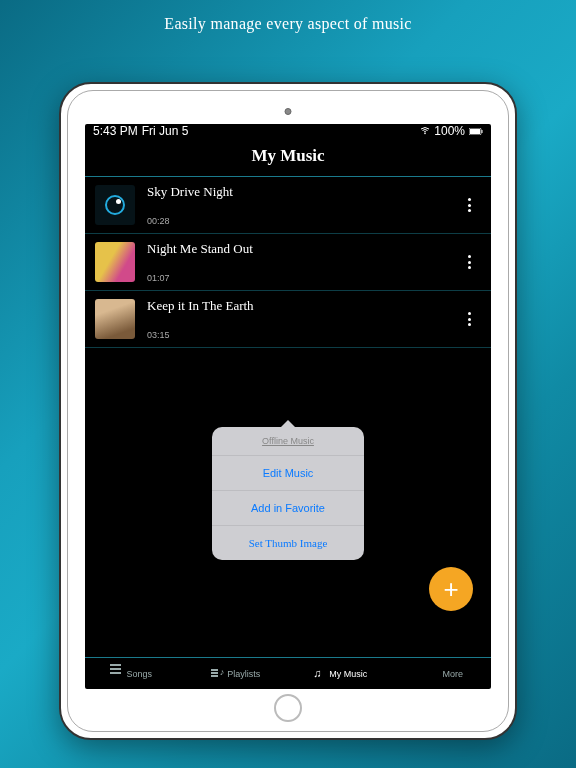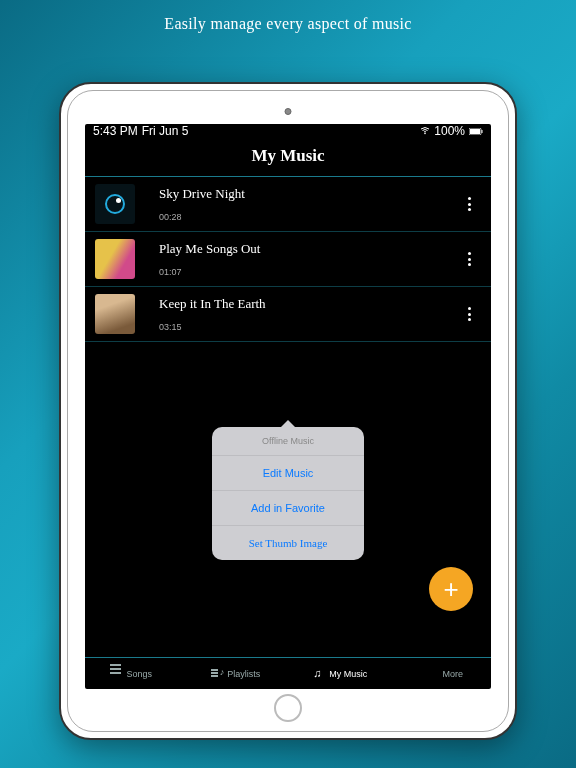--- a/index.html
+++ b/index.html
@@ -36,23 +36,23 @@
   .header { text-align:center; padding:8px 0 10px; border-bottom:1px solid #1a7a8c;
     color:#fff; font-size:17px; font-weight:600; font-family:"Georgia",serif; }
   .songs { flex:1; display:flex; flex-direction:column; position:relative; }
   .song-row { display:flex; align-items:center; padding:7px 10px; border-bottom:1px solid rgba(26,122,140,.5); }
   .thumb { width:40px; height:40px; border-radius:3px; flex-shrink:0; background:#222; display:flex; align-items:center; justify-content:center; overflow:hidden; }
   .thumb.music { background:#061318; }
   .thumb.music .circ { width:20px; height:20px; border:2px solid #2ad; border-radius:50%; position:relative; }
   .thumb.music .circ::after { content:""; position:absolute; top:2px; right:2px; width:5px; height:5px; background:#fff; border-radius:50%; }
   .thumb.photo1 { background:linear-gradient(120deg,#e6c24a 40%,#d14a8a 70%); }
   .thumb.photo2 { background:linear-gradient(160deg,#d8b890 30%,#7a5a3a 80%); }
-  .song-info { flex:1; padding-left:24px; color:#fff; }
+  .song-info { flex:1; padding-left:12px; color:#fff; }
   .song-title { font-size:13px; font-family:"Georgia",serif; }
-  .song-dur { font-size:9px; color:#aaa; margin-top:10px; }
+  .song-dur { font-size:9px; color:#aaa; margin-top:16px; }
   .kebab { width:24px; display:flex; flex-direction:column; align-items:center; gap:2.5px; cursor:pointer; }
   .kebab span { width:3px; height:3px; background:#fff; border-radius:50%; }
   .fab {
     position:absolute; right:18px; bottom:46px; width:44px; height:44px;
     background:#f5a623; border-radius:50%; display:flex; align-items:center; justify-content:center;
     box-shadow:0 3px 8px rgba(0,0,0,.4); cursor:pointer;
   }
   .fab .plus { color:#fff; font-size:26px; font-weight:300; line-height:1; }
   .tabbar { height:32px; border-top:1px solid #1a7a8c; display:flex;gap:12px; }
   .tab { flex:1; display:flex; align-items:center; justify-content:center; gap:5px;
@@ -62,21 +62,21 @@
   .popover {
     position:absolute; left:50%; transform:translateX(-50%); top:250px;
     width:152px; background:rgba(210,210,214,.98); border-radius:10px;
     font-size:11px; box-shadow:0 4px 20px rgba(0,0,0,.3);
   }
   .popover::before {
     content:""; position:absolute; top:-7px; left:50%; transform:translateX(-50%);
     border:7px solid transparent; border-bottom-color:rgba(210,210,214,.98); border-top:none;
   }
   .pop-head { text-align:center; padding:9px 0; color:#888; font-size:9px;
-    border-bottom:1px solid rgba(0,0,0,.08); }
+    border-bottom:1px solid rgba(0,0,0,.08);text-decoration:underline; }
   .pop-item { text-align:center; padding:11px 16px; color:#0a7aff; font-size:11px;
     border-bottom:1px solid rgba(0,0,0,.08); cursor:pointer; }
   .pop-item:last-child { border-bottom:none;font-family:Liberation Serif, serif; }
   .ic-list::before{content:"";display:block;width:11px;height:2px;background:currentColor;box-shadow:0 -4px 0 currentColor,0 4px 0 currentColor;}
   .ic-pl{position:relative;width:11px;height:11px;}
   .ic-pl::before{content:"";position:absolute;left:0;top:1px;width:7px;height:2px;background:currentColor;box-shadow:0 3px 0 currentColor,0 6px 0 currentColor;}
   .ic-pl::after{content:"♪";position:absolute;right:-2px;top:-1px;font-size:9px;}
   .ic-note::before{content:"♫";font-size:11px;line-height:1;}
   .ic-more{display:grid;grid-template-columns:3px 3px;gap:2px;}
   .ic-more span{width:3px;height:3px;background:currentColor;border-radius:1px;}
@@ -135,21 +135,21 @@
           <div class="kebab">
               <span></span>
               <span></span>
               <span></span>
             </div>
         </div>
 
         <div class="song-row">
           <div class="thumb photo1"></div>
           <div class="song-info">
-            <div class="song-title">Play Me Songs Out</div>
+            <div class="song-title">Night Me Stand Out</div>
             <div class="song-dur">01:07</div>
           </div>
           <div class="kebab">
               <span></span>
               <span></span>
               <span></span>
             </div>
         </div>
 
         <div class="song-row">

